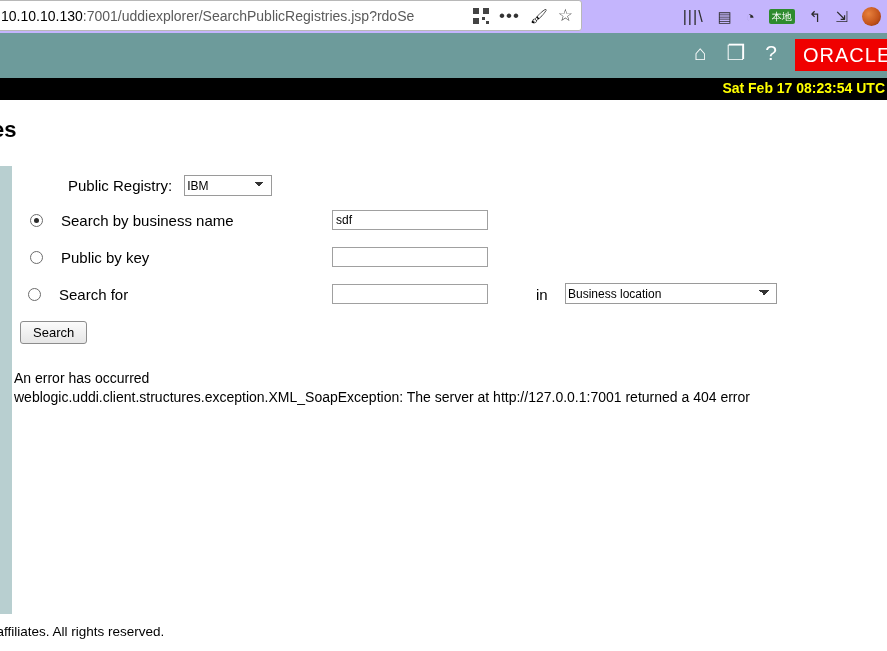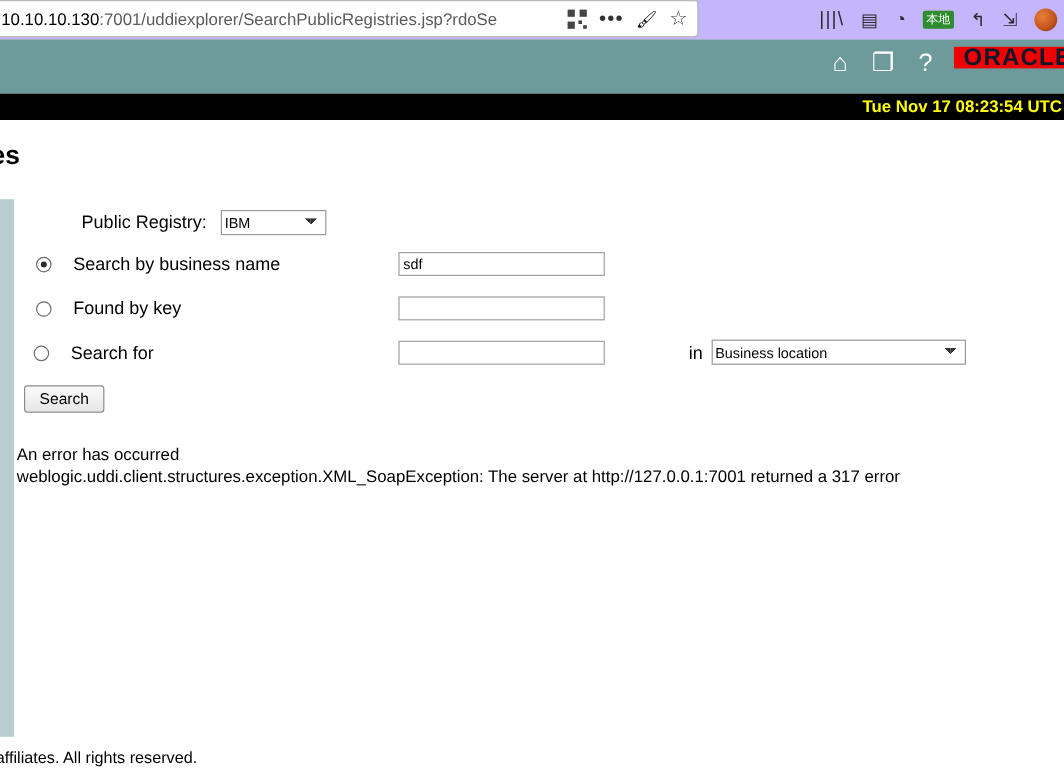--- a/index.html
+++ b/index.html
@@ -113,25 +113,25 @@
     align-items: center;
     gap: 20px;
     color: #ffffff;
   }
   .hdr-ico { font-size: 21px; color: #fff; line-height: 24px; }
   .oracle-logo {
     position: absolute;
     right: 0;
     top: 6px;
     width: 92px;
-    height: 18px;
+    height: 32px;
     background: #f00000;
-    color: #0f172a;
+    color: #ffffff;
     font-size: 20px;
-    font-weight: bold;
+    font-weight: normal;
     letter-spacing: 1px;
     display: flex;
     align-items: center;
     padding-left: 8px;
     box-sizing: border-box;
     overflow: hidden;
   }
 
   
   .time-bar {
@@ -199,21 +199,21 @@
   }
   .radio.checked::after {
     content: "";
     position: absolute;
     left: 3px; top: 3px;
     width: 5px; height: 5px;
     border-radius: 50%;
     background: #2b2b2b;
   }
   .txtbox {
-    width: 172px;
+    width: 156px;
     height: 20px;
     border: 1px solid #a0a0a0;
     background: #fff;
     box-sizing: border-box;
     font-size: 12px;
     padding: 1px 3px;
     font-family: "Liberation Sans", sans-serif;
     color: #000;
   }
   .selectbox {
@@ -228,21 +228,20 @@
     appearance: none;
     -webkit-appearance: none;
     background-image:
       linear-gradient(45deg, transparent 50%, #333 50%),
       linear-gradient(135deg, #333 50%, transparent 50%);
     background-position:
       calc(100% - 12px) calc(50% - 1px),
       calc(100% - 7px) calc(50% - 1px);
     background-size: 5px 5px, 5px 5px;
     background-repeat: no-repeat;
-    margin-left: 28px;
   }
   .btn {
     border: 1px solid #8c8c8c;
     background: linear-gradient(#fbfbfb, #e6e6e6);
     border-radius: 3px;
     font-size: 13px;
     padding: 3px 12px;
     font-family: "Liberation Sans", sans-serif;
     color: #000;
     cursor: pointer;
@@ -296,21 +295,21 @@
 <div class="app-header">
   <div class="header-icons">
     <span class="hdr-ico">⌂</span>
     <span class="hdr-ico">❐</span>
     <span class="hdr-ico">?</span>
   </div>
   <div class="oracle-logo">ORACLE</div>
 </div>
 
 <div class="time-bar">
-  <span class="time-text">Tue Nov 17 08:23:54 UTC</span>
+  <span class="time-text">Sat Feb 17 08:23:54 UTC</span>
 </div>
 
 <div class="page-title">ies</div>
 
 <div class="left-rail"></div>
 <div class="content">
 
   <div class="form-row" style="left:56px; top:9px;">
     <span class="label-text">Public Registry:</span>
     <select class="selectbox" style="width:88px; margin-left:12px;">
@@ -319,36 +318,36 @@
   </div>
 
   <div class="form-row" style="left:18px; top:46px;">
     <span class="radio checked"></span>
     <span class="label-text" style="margin-left:18px;">Search by business name</span>
   </div>
   <input class="txtbox" style="position: absolute; left: 320px; top: 44px;" value="sdf">
 
   <div class="form-row" style="left:18px; top:83px;">
     <span class="radio"></span>
-    <span class="label-text" style="margin-left:18px;">Found by key</span>
+    <span class="label-text" style="margin-left:18px;">Public by key</span>
   </div>
   <input class="txtbox" style="position: absolute; left: 320px; top: 81px;" value="">
 
   <div class="form-row" style="left:16px; top:120px;">
     <span class="radio"></span>
     <span class="label-text" style="margin-left:18px;">Search for</span>
   </div>
   <input class="txtbox" style="position: absolute; left: 320px; top: 118px;" value="">
-  <span class="label-text" style="position:absolute; left:562px; top:120px;">in</span>
+  <span class="label-text" style="position:absolute; left:524px; top:120px;">in</span>
   <select class="selectbox" style="position:absolute; left:553px; top:117px; width:212px;">
     <option>Business location</option>
   </select>
 
   <button class="btn" style="position:absolute; left:8px; top:155px;">Search</button>
 
 </div>
 
 <div class="error-block">
   <div>An error has occurred</div>
-  <div>weblogic.uddi.client.structures.exception.XML_SoapException: The server at http://127.0.0.1:7001 returned a 317 error</div>
+  <div>weblogic.uddi.client.structures.exception.XML_SoapException: The server at http://127.0.0.1:7001 returned a 404 error</div>
 </div>
 
 <div class="footer-text">s affiliates. All rights reserved.</div>
 
 </body></html>

